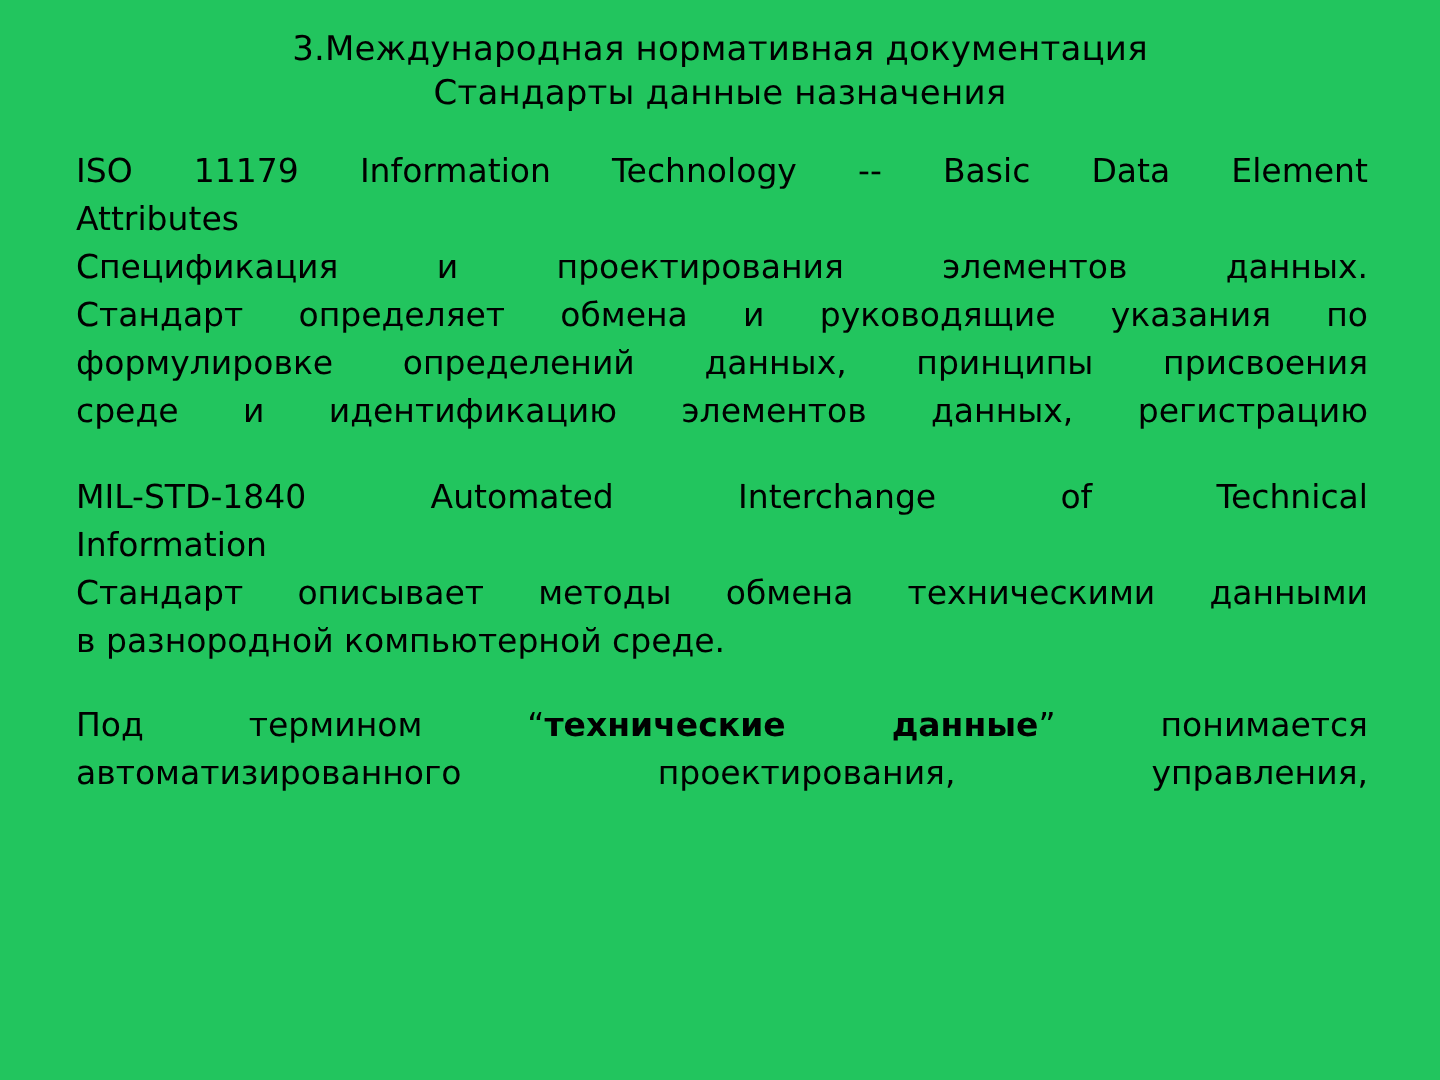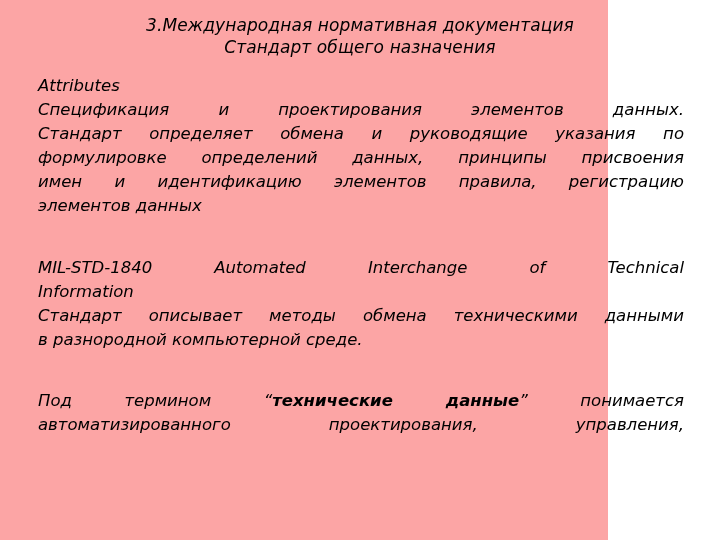--- a/index.html
+++ b/index.html
@@ -10,25 +10,24 @@
   body {
     width: 720px;
     height: 540px;
     overflow: hidden;
     font-family: "DejaVu Sans", "Liberation Sans", sans-serif;
     color: #000000;
     -webkit-font-smoothing: none;
   }
   .slide {
     position: relative;
-    width: 608px;
+    width: 720px;
     height: 540px;
-    background: #fca5a5;
+    background: #22c55e;
     box-sizing: border-box;
-    font-style: italic;
   }
 
   
   .title-block {
     position: absolute;
     left: 0;
     top: 14px;
     width: 720px;
     text-align: center;
   }
@@ -49,21 +48,21 @@
     width: 646px;
   }
   .para {
     font-size: 16.5px;
     line-height: 24.1px;
     text-align: justify;
     text-justify: inter-word;
     margin: 0;
   }
   .para + .para {
-    margin-top: 37px;
+    margin-top: 18px;
   }
   
   .jline {
     display: block;
     text-align: justify;
     text-align-last: justify;
     white-space: nowrap;
   }
   .jline-last {
     display: block;
@@ -78,32 +77,32 @@
     font-weight: normal;
   }
 </style>
 </head>
 <body>
 
 <div class="slide">
 
   <div class="title-block">
     <span class="title-line">3.Международная нормативная документация</span>
-    <span class="title-line">Стандарт общего назначения</span>
+    <span class="title-line">Стандарты данные назначения</span>
   </div>
 
   <div class="body-area">
 
     <p class="para">
+      <span class="jline">ISO 11179 Information Technology -- Basic Data Element</span>
       <span class="jline-last">Attributes</span>
       <span class="jline">Спецификация и проектирования элементов данных.</span>
       <span class="jline">Стандарт определяет обмена и руководящие указания по</span>
       <span class="jline">формулировке определений данных, принципы присвоения</span>
-      <span class="jline">имен и идентификацию элементов правила, регистрацию</span>
-      <span class="jline-last">элементов данных</span>
+      <span class="jline">среде и идентификацию элементов данных, регистрацию</span>
     </p>
 
     <p class="para">
       <span class="jline">MIL-STD-1840 Automated Interchange of Technical</span>
       <span class="jline-last">Information</span>
       <span class="jline">Стандарт описывает методы обмена техническими данными</span>
       <span class="jline-last">в разнородной компьютерной среде.</span>
     </p>
 
     <p class="para">

